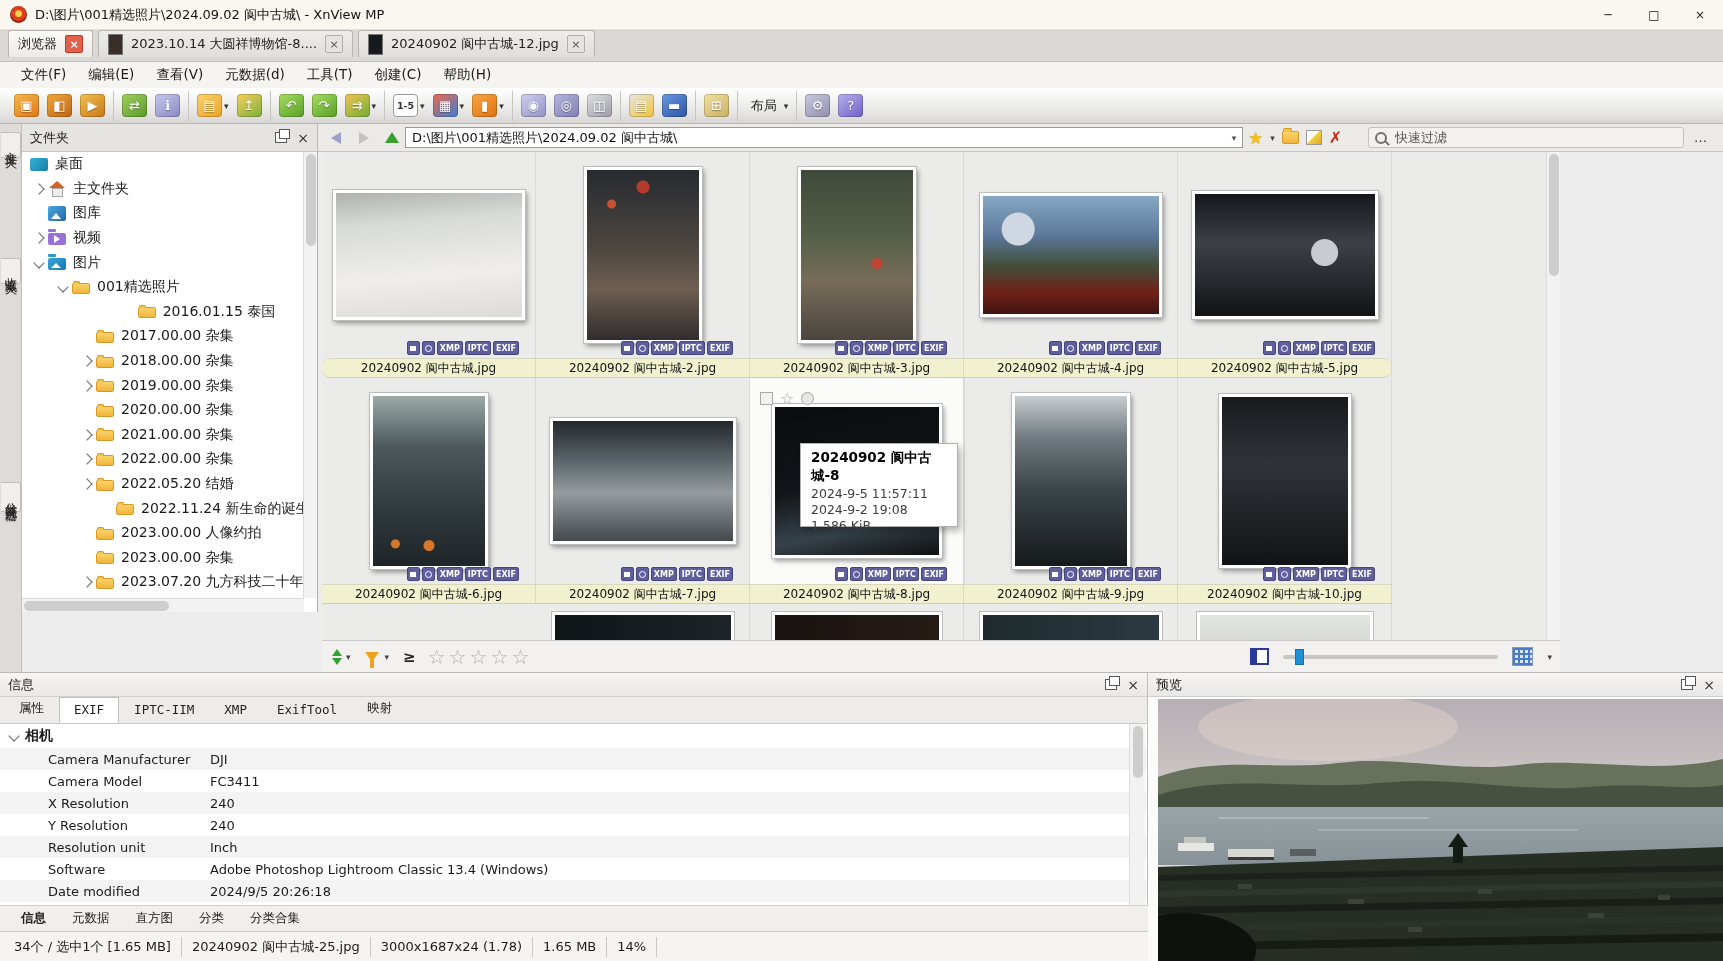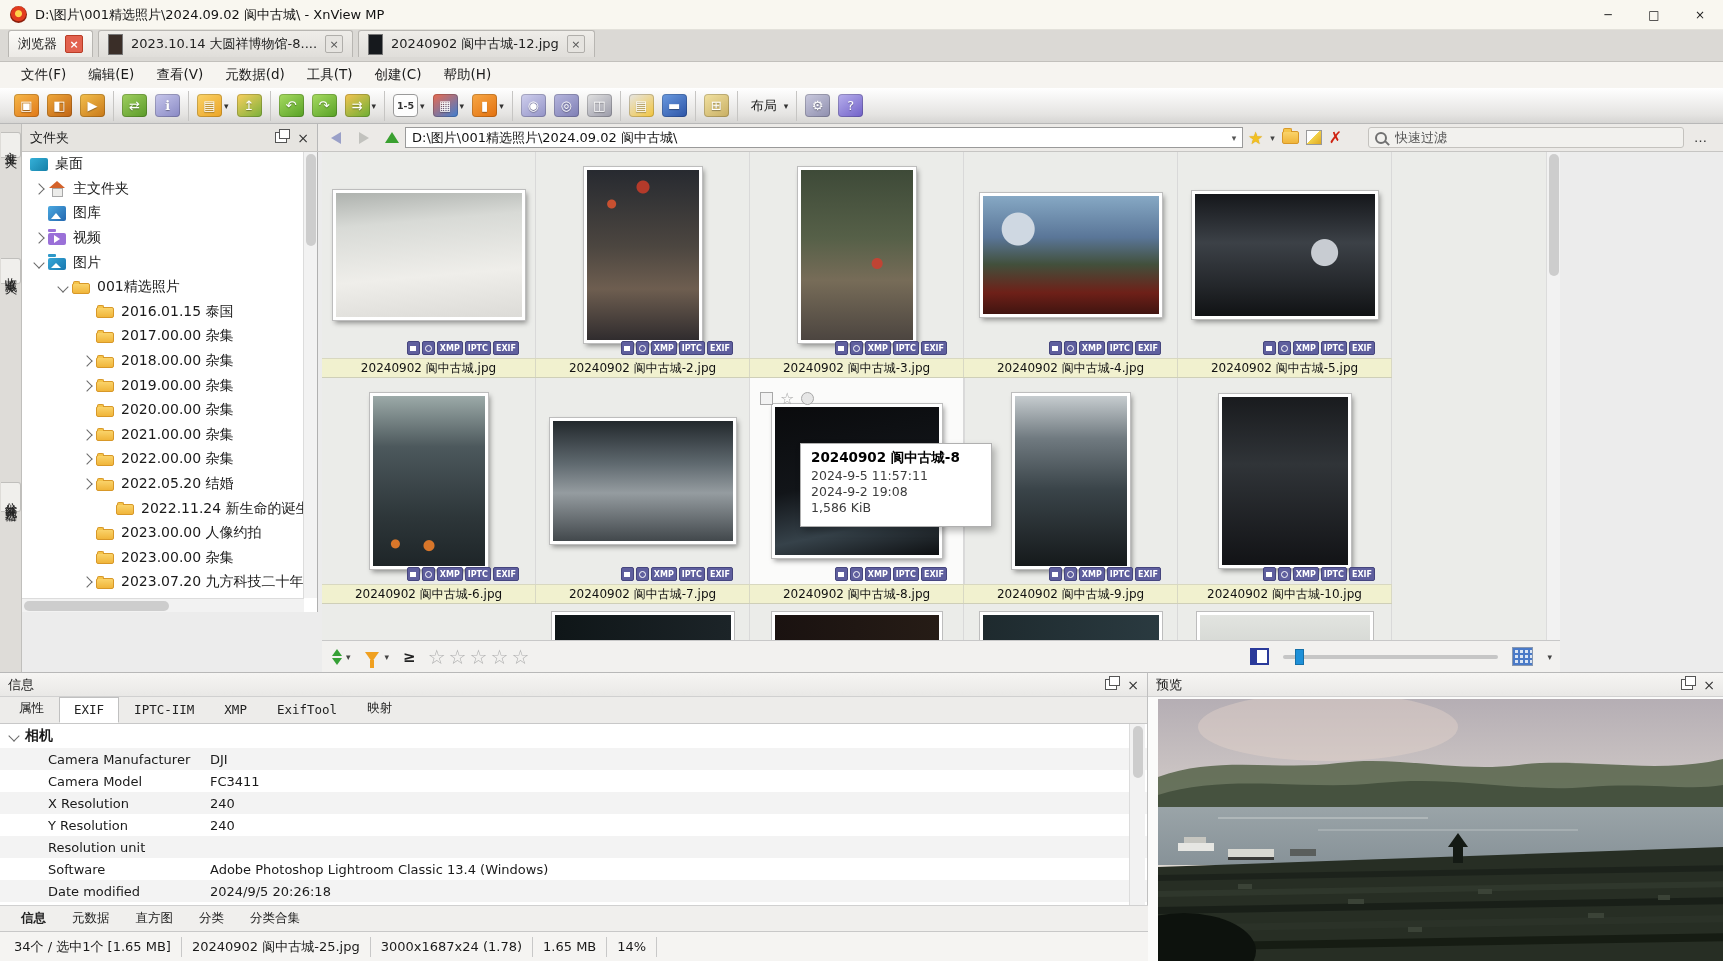--- a/index.html
+++ b/index.html
@@ -95,21 +95,21 @@
   .badges{position:absolute;right:16px;bottom:3px;display:flex;gap:2px}
   .badge{height:14px;min-width:13px;background:#5f5f9e;border:1px solid #46467e;color:#fff;font-size:8px;font-weight:bold;display:flex;align-items:center;justify-content:center;padding:0 2px;border-radius:2px;box-sizing:border-box}
   .bdg-note i{display:block;width:6px;height:5px;background:#fff}
   .bdg-user i{display:block;width:7px;height:7px;border:1.5px solid #fff;border-radius:50%;box-sizing:border-box}
   .caprow{position:absolute;left:0;width:1070px;height:20px;background:#f1f1cf;border-top:1px solid #d8d8c0;border-bottom:1px solid #cfcfb8;display:flex;box-sizing:border-box}
   .cap{width:214px;box-sizing:border-box;border-right:1px solid #d8d8c4;font-size:12px;display:flex;align-items:center;justify-content:center;color:#111;overflow:hidden;white-space:nowrap}
   .hovctl{position:absolute;top:14px;left:10px;display:flex;gap:7px;align-items:center}
   .hc-box{width:13px;height:13px;border:1.5px solid #a8a8a8;background:#f2f2f2;box-sizing:border-box}
   .hc-star{color:#a8a8a8;font-size:16px;line-height:13px}
   .hc-dot{width:13px;height:13px;border-radius:50%;border:1.5px solid #a8a8a8;background:#e6e6e6;box-sizing:border-box}
-  #tooltip{position:absolute;left:800px;top:443px;width:192px;height:84px;background:#fff;border:1px solid #b0b0b0;box-shadow:3px 4px 7px rgba(0,0,0,.28);padding:5px 10px;box-sizing:border-box;z-index:60}
+  #tooltip{position:absolute;left:800px;top:443px;width:158px;height:84px;background:#fff;border:1px solid #b0b0b0;box-shadow:3px 4px 7px rgba(0,0,0,.28);padding:5px 10px;box-sizing:border-box;z-index:60}
   .tt-title{font-weight:bold;font-size:13.5px;color:#000}
   .tt-line{font-size:12.5px;color:#3c3c3c;margin-top:1px}
   
   #filterbar{position:absolute;left:322px;top:640px;width:1238px;height:32px;background:#f2f1ef;border-top:1px solid #c8c8c8;box-sizing:border-box;display:flex;align-items:center}
   .sort-ico{display:flex;flex-direction:column;gap:2px;margin-left:10px}
   .sort-ico b{width:0;height:0;border-left:5px solid transparent;border-right:5px solid transparent}
   .sort-up{border-bottom:7px solid #35a035}
   .sort-dn{border-top:7px solid #35a035}
   .funnel{width:0;height:0;border-left:7px solid transparent;border-right:7px solid transparent;border-top:10px solid #f0a020;position:relative;margin-left:14px}
   .funnel::after{content:"";position:absolute;left:-2px;top:-2px;width:4px;height:8px;background:#f0a020}
@@ -354,21 +354,21 @@
         <span class="ti ti-pictures"></span>
         <span>图片</span>
       </div>
       <div class="tree-item" style="padding-left: 32px;">
         <span class="exp-slot">
           <i class="chev e"></i>
         </span>
         <span class="ti ti-folder"></span>
         <span>001精选照片</span>
       </div>
-      <div class="tree-item" style="padding-left: 56px;">
+      <div class="tree-item" style="padding-left: 56px; justify-content: center;">
         <span class="exp-slot"></span>
         <span class="ti ti-folder"></span>
         <span>2016.01.15 泰国</span>
       </div>
       <div class="tree-item" style="padding-left: 56px;">
         <span class="exp-slot"></span>
         <span class="ti ti-folder"></span>
         <span>2017.00.00 杂集</span>
       </div>
       <div class="tree-item" style="padding-left: 56px;">
@@ -582,21 +582,21 @@
             <i></i>
           </span>
           <span class="badge bdg-user">
             <i></i>
           </span>
           <span class="badge">XMP</span>
           <span class="badge">IPTC</span>
           <span class="badge">EXIF</span>
         </div>
       </div>
-      <div class="caprow" style="top: 206px;">
+      <div class="caprow" style="top: 206px; border-radius: 9px;">
         <div class="cap">20240902 阆中古城.jpg</div>
         <div class="cap">20240902 阆中古城-2.jpg</div>
         <div class="cap">20240902 阆中古城-3.jpg</div>
         <div class="cap">20240902 阆中古城-4.jpg</div>
         <div class="cap">20240902 阆中古城-5.jpg</div>
       </div>
       <div class="caprow" style="top: 432px;">
         <div class="cap">20240902 阆中古城-6.jpg</div>
         <div class="cap">20240902 阆中古城-7.jpg</div>
         <div class="cap">20240902 阆中古城-8.jpg</div>
@@ -686,20 +686,21 @@
       <div class="irow alt">
         <span class="ilabel">X Resolution</span>
         <span class="ival">240</span>
       </div>
       <div class="irow">
         <span class="ilabel">Y Resolution</span>
         <span class="ival">240</span>
       </div>
       <div class="irow alt">
         <span class="ilabel">Resolution unit</span>
+        <span class="ival">Inch</span>
       </div>
       <div class="irow">
         <span class="ilabel">Software</span>
         <span class="ival">Adobe Photoshop Lightroom Classic 13.4 (Windows)</span>
       </div>
       <div class="irow alt">
         <span class="ilabel">Date modified</span>
         <span class="ival">2024/9/5 20:26:18</span>
       </div>
     </div>

